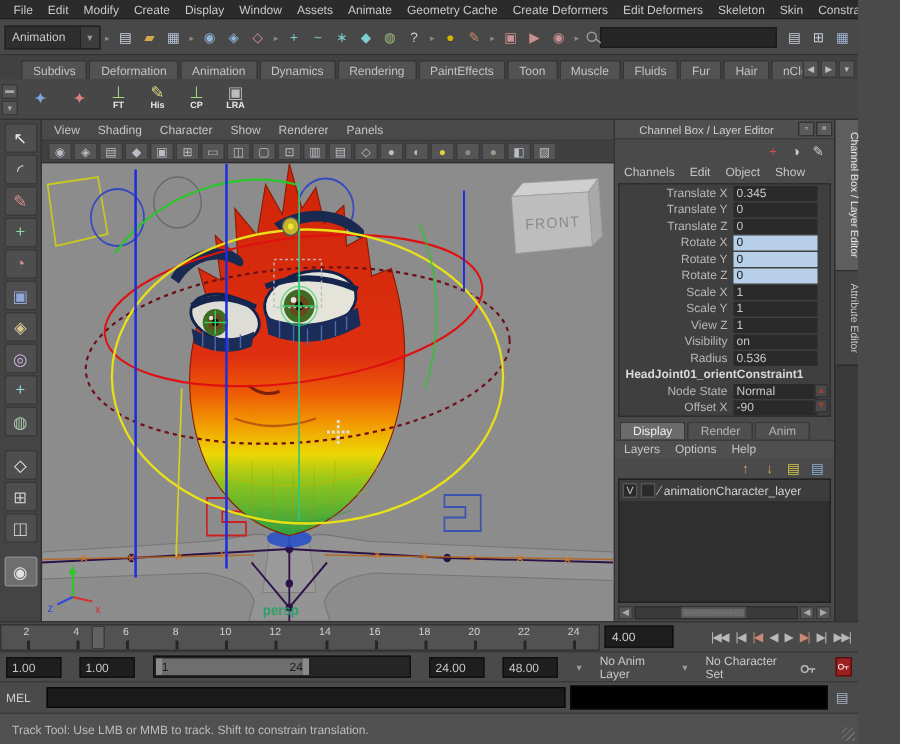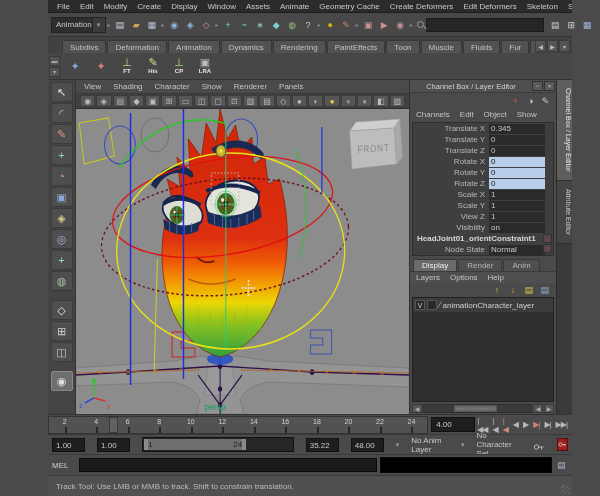--- a/index.html
+++ b/index.html
@@ -1,18 +1,18 @@
 <!DOCTYPE html>
 <html><head>
 <meta charset="utf-8">
 <style>
   * { box-sizing: border-box; margin: 0; padding: 0; }
   html,body { width:600px; height:496px; overflow:hidden; }
   body { font-family:"Liberation Sans", sans-serif; background:#4a4a4a; }
-  .app { width:572px; height:496px; display:flex; flex-direction:column; background:#4a4a4a; position:relative;padding-left:48px; }
+  .app { width:572px; height:496px; display:flex; flex-direction:column; background:#4a4a4a; position:relative; }
 
   
   .menubar { height:13px; background:#2b2b2b; display:flex; align-items:center; gap:0;
              padding:0 4px; border-bottom:1px solid #1e1e1e; overflow:hidden; white-space:nowrap; }
   .menubar span { font-size:8px; color:#c9c9c9; padding:0 5px; cursor:default; }
 
   
   .statusline { height:24px; background:#484848; border-bottom:1px solid #333;
                 display:flex; align-items:center; padding:0 3px; gap:2px; }
   .mode-select { height:16px; width:86px; background:#2e2e2e; border:1px solid #222;
@@ -530,24 +530,32 @@
           <span class="cb-field">1</span>
         </div>
         <div class="cb-row">
           <span class="cb-label">View Z</span>
           <span class="cb-field">1</span>
         </div>
         <div class="cb-row">
           <span class="cb-label">Visibility</span>
           <span class="cb-field">on</span>
         </div>
+        <div class="cb-row">
+          <span class="cb-label">Radius</span>
+          <span class="cb-field">0.536</span>
+        </div>
         <div class="cb-shapenode">HeadJoint01_orientConstraint1</div>
         <div class="cb-row">
           <span class="cb-label">Node State</span>
           <span class="cb-field">Normal</span>
+        </div>
+        <div class="cb-row">
+          <span class="cb-label">Offset X</span>
+          <span class="cb-field">-90</span>
         </div>
         <div class="cb-scroll">
           <span class="ic">▲</span>
           <span class="ic">▼</span>
         </div>
       </div>
 
       <div class="le-tabs">
           <span class="active">Display</span>
           <span>Render</span>
@@ -619,21 +627,21 @@
 
   <div class="rangeslider">
     <span class="rfield">1.00</span>
     <span class="rfield">1.00</span>
     <div class="range-track">
       <div class="range-bar">
         <span>1</span>
         <span>24</span>
       </div>
     </div>
-    <span class="rfield">35.22</span>
+    <span class="rfield">24.00</span>
     <span class="rfield">48.00</span>
     <span class="ddarrow">▾</span>
     <span class="ddlabel">No Anim Layer</span>
     <span class="ddarrow">▾</span>
     <span class="ddlabel">No Character Set</span>
     <span class="keyicon">
       <svg width="12" height="12" viewBox="0 0 12 12">
           <circle cx="3.5" cy="6" r="2.2" stroke="#b8b8b8" fill="none"></circle>
           <path d="M5.5 6 h5 M8.5 6 v2.5" stroke="#b8b8b8" fill="none"></path>
         </svg>

